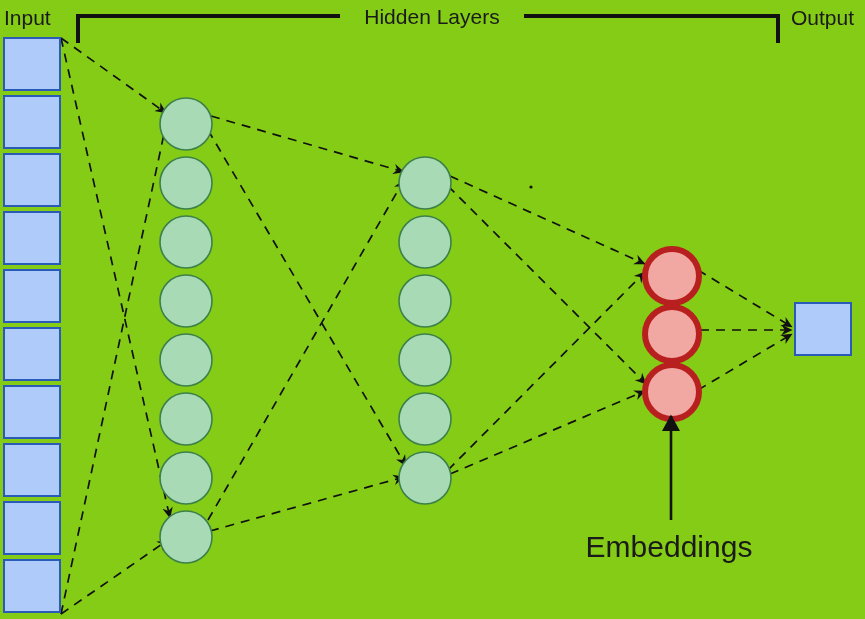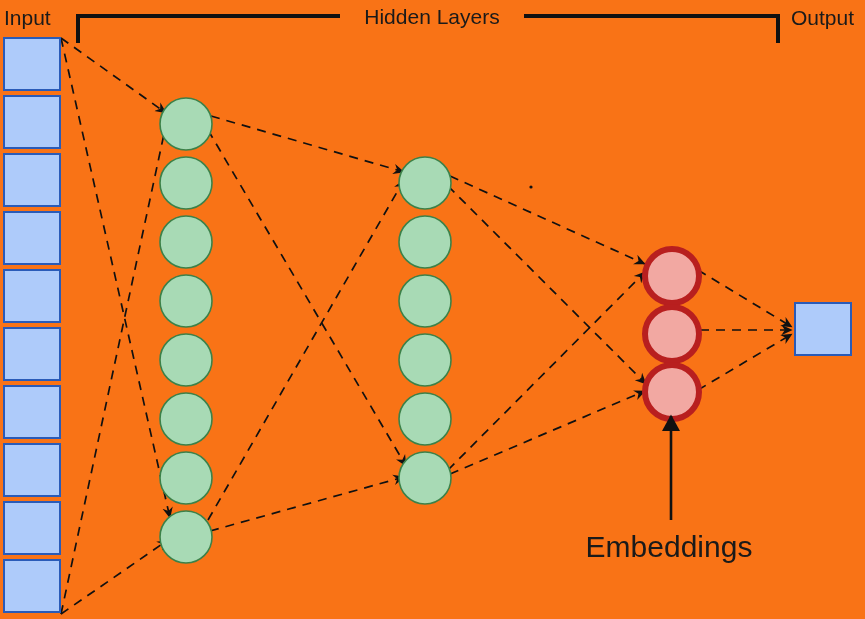--- a/index.html
+++ b/index.html
@@ -7,21 +7,21 @@
     padding: 0;
     background: #ffffff;
   }
   body {
     font-family: "Liberation Sans", sans-serif;
   }
   #canvas {
     position: relative;
     width: 865px;
     height: 619px;
-    background: #f97316;
+    background: #84cc16;
     overflow: hidden;
   }
   #diagram-svg {
     position: absolute;
     left: 0;
     top: 0;
     width: 865px;
     height: 619px;
   }
   .diagram-label {

